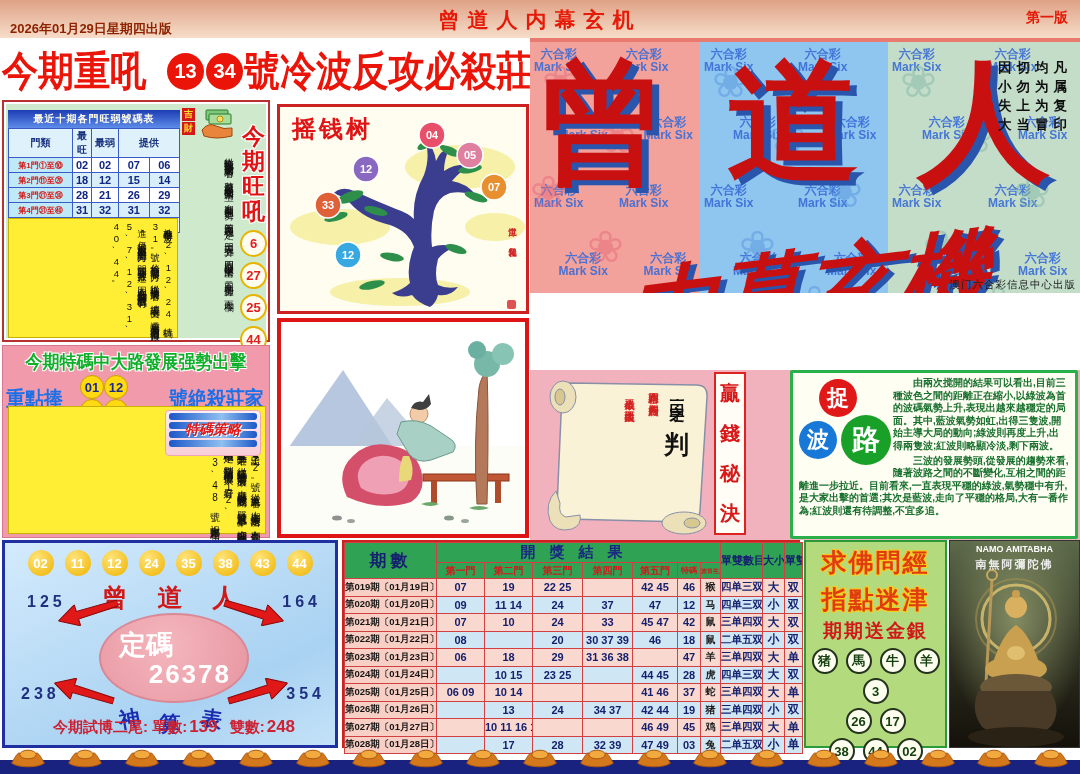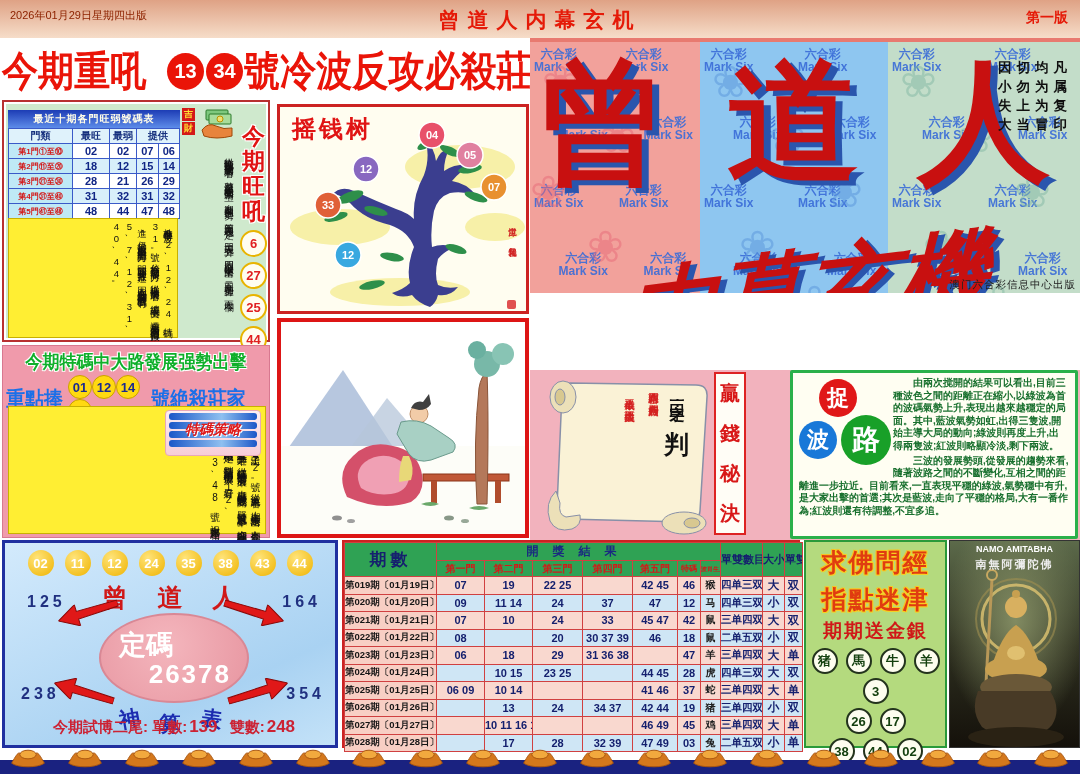--- a/index.html
+++ b/index.html
@@ -3,21 +3,21 @@
 <meta charset="utf-8">
 <style>
   html,body{margin:0;padding:0;background:#888;}
   .page{position:relative;width:1080px;height:774px;background:#ffffff;overflow:hidden;
         font-family:"Liberation Sans",sans-serif;margin:0 auto;}
   [data-interactable]{box-sizing:border-box;}
 
   
   .top-header{position:absolute;left:0;top:0;width:1080px;height:38px;
     background:linear-gradient(#dfa285,#f6ddc9);display:flex;align-items:center;}
-  .hdr-date{position:absolute;left:10px;top:8px;font-size:11px;font-weight:normal;color:#8d2300;}
+  .hdr-date{position:absolute;left:10px;top:20px;font-size:13px;font-weight:bold;color:#8d2300;}
   .hdr-title{position:absolute;left:0;right:0;text-align:center;top:6px;font-size:21px;
     font-weight:bold;color:#e51a08;letter-spacing:8px;}
   .hdr-page{position:absolute;right:12px;top:9px;font-size:14px;font-weight:bold;color:#e51a08;}
 
   
   .headline{position:absolute;left:2px;top:44px;width:532px;height:54px;display:flex;
     align-items:center;justify-content:flex-start;white-space:nowrap;}
   .headline .htxt{font-size:41px;font-weight:bold;color:#ea1408;transform:scaleX(.88);transform-origin:left;}
   .headline .nc-red{width:37px;height:37px;font-size:20px;margin:0 1px;}
 
@@ -55,21 +55,21 @@
     text-shadow:1px 1px 0 #fff,-1px -1px 0 #fff,1px -1px 0 #fff,-1px 1px 0 #fff;}
   .wang-circles{position:absolute;left:236px;top:128px;display:flex;flex-direction:column;gap:5px;}
   .wang-circles .nc-white{width:27px;height:27px;font-size:13px;}
 
   
   .strategy-box{position:absolute;left:2px;top:345px;width:268px;height:193px;background:#f09aab;
     border:1px solid #d87890;}
   .strat-line1{position:absolute;left:0;right:0;top:3px;text-align:center;font-size:18.5px;font-weight:bold;
     color:#0faf2a;white-space:nowrap;transform:scaleX(.92);
     text-shadow:1px 1px 0 #fff,-1px -1px 0 #fff,1px -1px 0 #fff,-1px 1px 0 #fff;}
-  .strat-line2{position:absolute;left:0;right:18px;top:29px;display:flex;align-items:center;justify-content:center;gap:2px;}
+  .strat-line2{position:absolute;left:0;right:0;top:29px;display:flex;align-items:center;justify-content:center;gap:14px;}
   .strat-line2 .btxt{font-size:21px;font-weight:bold;color:#1b6fe8;white-space:nowrap;transform:scaleX(.9);}
   .strat-line2 .nc-yellow{width:24px;height:24px;font-size:13px;}
   .strat-yellow{position:absolute;left:5px;top:60px;width:258px;height:128px;background:#ffee33;
     border:1px solid #c8b000;}
   .strat-article{position:absolute;inset:3px;font-size:10px;line-height:13.5px;color:#111;letter-spacing:1px;}
   .strat-logo{position:absolute;right:4px;top:3px;width:96px;height:46px;background:linear-gradient(#fdeef2,#f7cdd8);
     border-radius:4px;overflow:hidden;border:1px solid #e8a8b8;}
   .strat-logo i{display:block;height:7px;margin:2px 3px 0;border-radius:3px;
     background:linear-gradient(90deg,#1b57c8,#8fc0f0 60%,#1b57c8);}
   .strat-logo .logo-txt{position:absolute;left:0;right:0;top:10px;text-align:center;font-size:14px;
@@ -155,21 +155,21 @@
   .oracle-footer{position:absolute;left:16px;right:0;bottom:8px;text-align:center;font-size:15px;
     font-weight:bold;color:#cc2233;white-space:nowrap;}
   .oracle-footer b{font-size:17px;margin:0 8px 0 2px;}
 
   
   .results{position:absolute;left:342px;top:540px;width:458px;height:208px;border:2px solid #cc2222;background:#2fa254;}
   table.res-t{border-collapse:collapse;table-layout:fixed;width:454px;}
   .res-t th,.res-t td{border:1px solid #d04040;overflow:hidden;white-space:nowrap;padding:0;text-align:center;}
   .rh{background:#2fa254;color:#15206e;font-weight:bold;}
   .rh-period{font-size:17px;letter-spacing:4px;}
-  .rh-result{font-size:12px;letter-spacing:14px;color:#1a2a80;}
+  .rh-result{font-size:15px;letter-spacing:14px;color:#1a2a80;}
   .rh-door{color:#d41818;font-size:10px;height:16px;}
   .rh-small{color:#d41818;font-size:8px;}
   .rh-tiny{color:#d41818;font-size:6px;line-height:6px;}
   .res-t td{height:16.5px;font-weight:bold;}
   .rt-label{font-size:9.5px;color:#151515;background:#f8cfc4 !important;text-align:left;padding-left:2px;}
   .row-pink td{background:#f9d8cf;}
   .row-blue td{background:#cfe6f5;}
   .rt-num{font-size:11px;color:#15206e;}
   .rt-zo{font-size:10px;color:#202020;}
   .rt-oe{font-size:10.5px;color:#15206e;}
@@ -212,21 +212,21 @@
     <span class="htxt" data-interactable="false">號冷波反攻必殺莊家</span>
   </div>
 
   <div class="left-box" data-interactable="false">
     <div class="stats" data-interactable="false">
       <div class="stats-title" data-interactable="false">最近十期各門旺弱號碼表</div>
       <table class="stats-t">
         <thead>
           <tr>
             <th style="width:64px" data-interactable="false">門類</th>
-            <th style="width:37px" data-interactable="false">最旺</th>
+            <th style="width:19px" data-interactable="false">最旺</th>
             <th style="width:27px" data-interactable="false">最弱</th>
             <th colspan="2" data-interactable="false">提供</th>
           </tr>
         </thead>
         <tbody id="stats-tbody">
             <tr data-interactable="false">
               <td class="st-label">第1門①至⑩</td>
               <td class="st-num">02</td>
               <td class="st-num">02</td>
               <td class="st-num">07</td>

